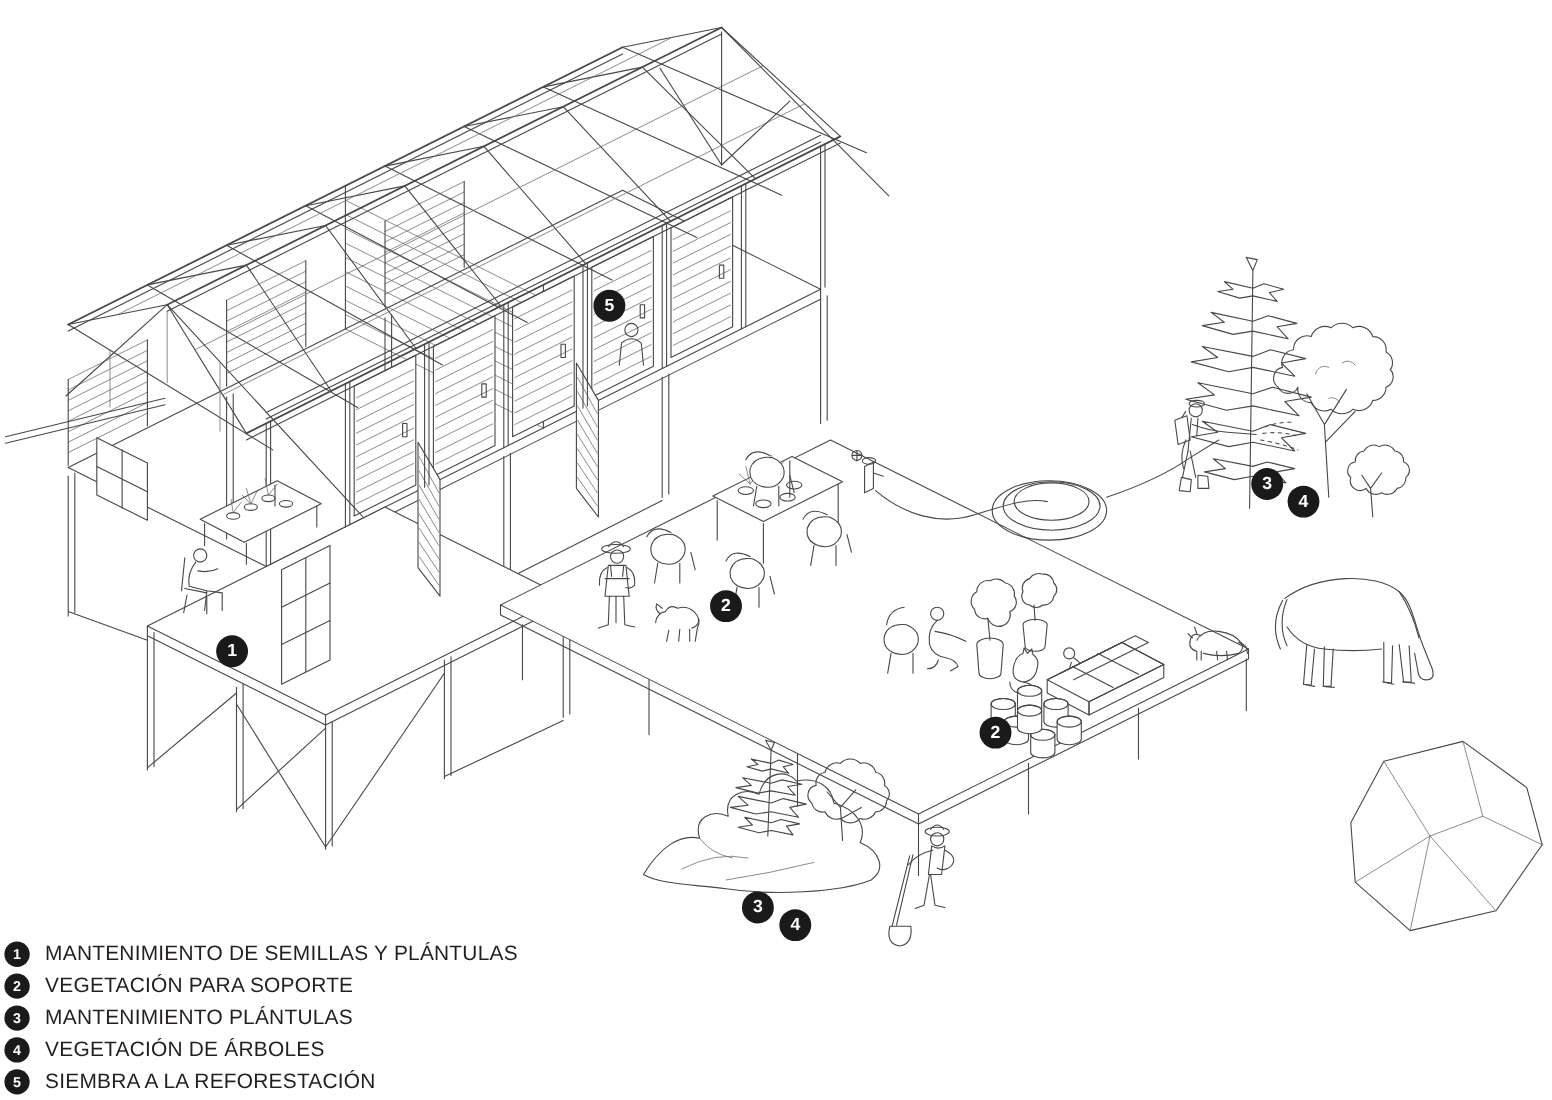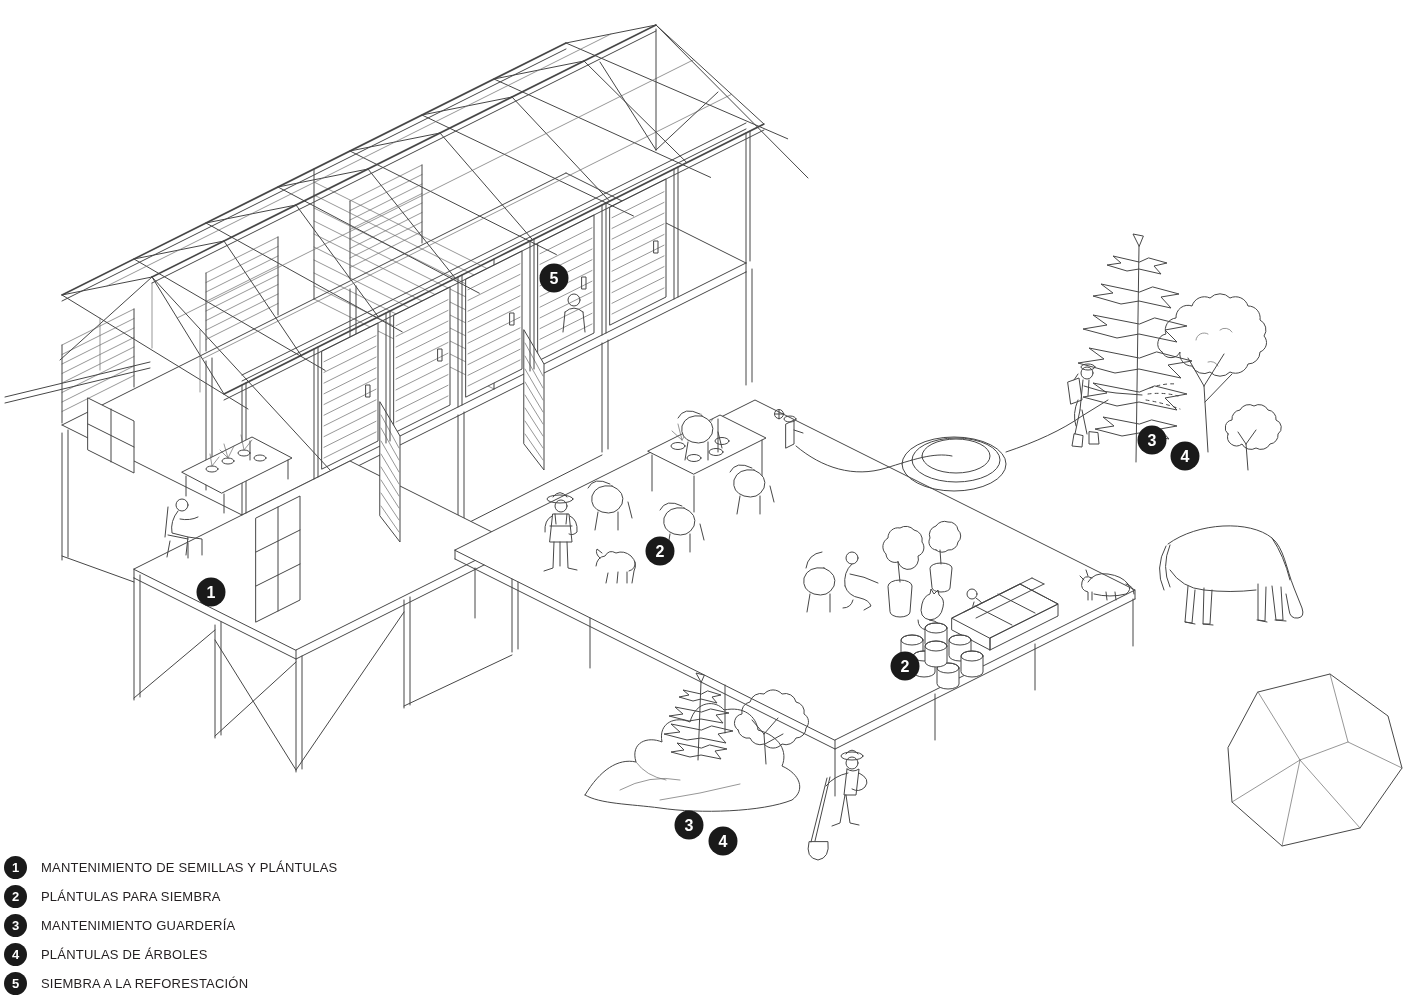--- a/index.html
+++ b/index.html
@@ -15,21 +15,21 @@
   svg.axo .dash{stroke-dasharray:3 4;}
   .marker{position:absolute;width:29px;height:29px;border-radius:50%;
           display:flex;align-items:center;justify-content:center;
           transform:translate(-50%,-50%);
           font-size:16px;font-weight:bold;line-height:1;}
   .legend{position:absolute;left:4px;top:856px;display:flex;flex-direction:column;gap:6px;}
   .legend-row{display:flex;align-items:center;gap:14px;height:23px;}
   .legend-dot{width:23px;height:23px;border-radius:50%;flex:0 0 auto;
               display:flex;align-items:center;justify-content:center;
               font-size:13px;font-weight:bold;}
-  .legend-label{font-size:13px;color:#231f20;letter-spacing:0.2px;white-space:nowrap;}
+  .legend-label{font-size:19px;color:#231f20;letter-spacing:0.2px;white-space:nowrap;}
 </style>
 </head>
 <body>
 
 <div class="stage">
 
 <svg class="axo" width="1411" height="1000" viewBox="0 0 1411 1000">
 
   <g id="gen-backwalls">
         <line x1="62" y1="345" x2="134" y2="309" class="thin"></line>
@@ -515,31 +515,31 @@
     </div>
 
 <div class="legend" id="legend">
   <div class="legend-row">
     <div class="legend-dot" style="background: rgb(26, 26, 26); color: rgb(255, 255, 255);">1</div>
     <div class="legend-label">MANTENIMIENTO DE SEMILLAS Y PLÁNTULAS</div>
   </div>
 
   <div class="legend-row">
     <div class="legend-dot" style="background: rgb(26, 26, 26); color: rgb(255, 255, 255);">2</div>
-    <div class="legend-label">PLÁNTULAS PARA SIEMBRA</div>
+    <div class="legend-label">VEGETACIÓN PARA SOPORTE</div>
   </div>
 
   <div class="legend-row">
     <div class="legend-dot" style="background: rgb(26, 26, 26); color: rgb(255, 255, 255);">3</div>
-    <div class="legend-label">MANTENIMIENTO GUARDERÍA</div>
+    <div class="legend-label">MANTENIMIENTO PLÁNTULAS</div>
   </div>
 
   <div class="legend-row">
     <div class="legend-dot" style="background: rgb(26, 26, 26); color: rgb(255, 255, 255);">4</div>
-    <div class="legend-label">PLÁNTULAS DE ÁRBOLES</div>
+    <div class="legend-label">VEGETACIÓN DE ÁRBOLES</div>
   </div>
 
   <div class="legend-row">
     <div class="legend-dot" style="background: rgb(26, 26, 26); color: rgb(255, 255, 255);">5</div>
     <div class="legend-label">SIEMBRA A LA REFORESTACIÓN</div>
   </div>
 </div>
 
 </div>
 

